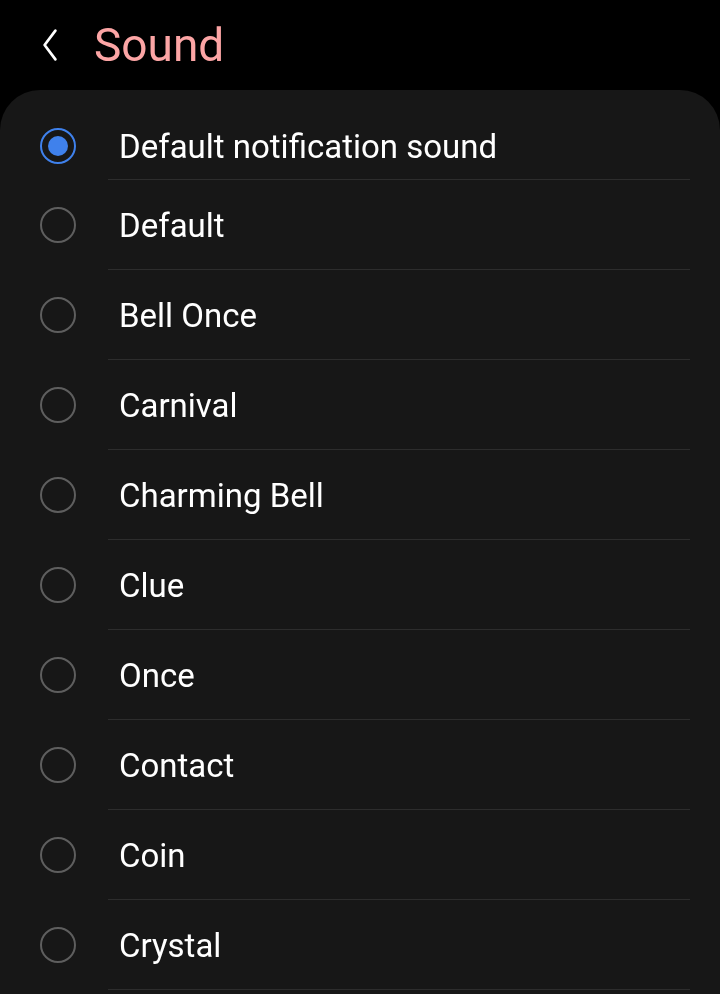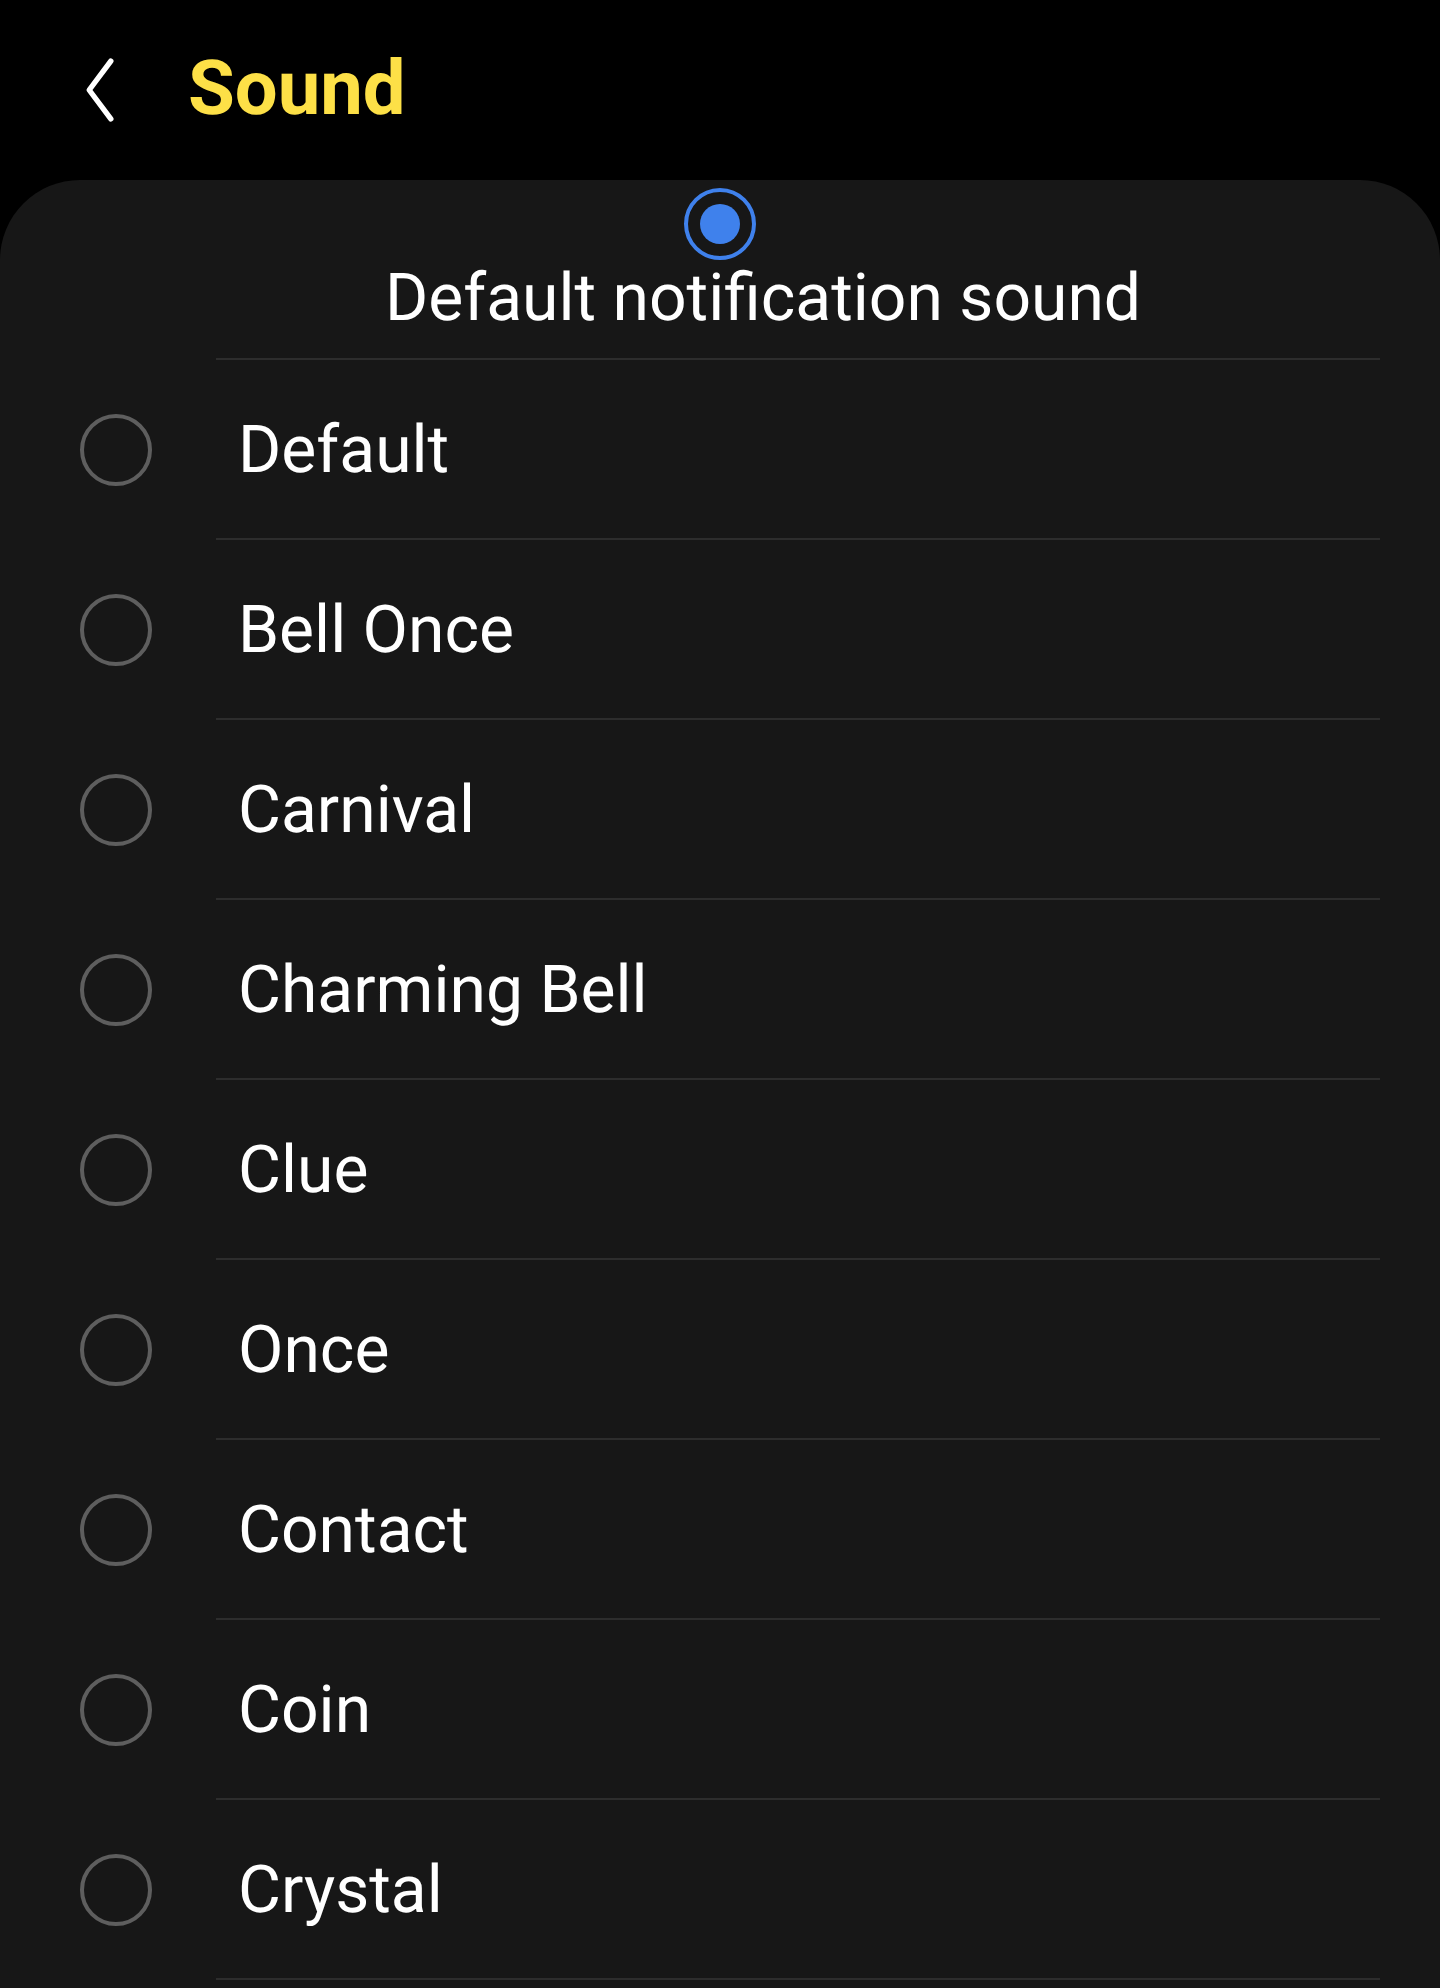--- a/index.html
+++ b/index.html
@@ -32,23 +32,23 @@
       margin-right: 24px;
       cursor: pointer;
     }
     
     .back-button svg {
       width: 22px;
       height: 36px;
     }
     
     .page-title {
-      color: #fde047;
-      font-size: 38px;
-      font-weight: 700;
+      color: #fca5a5;
+      font-size: 46px;
+      font-weight: 400;
     }
     
     .content-panel {
       background-color: #171717;
       border-radius: 40px 40px 0 0;
       height: calc(100% - 90px);
       padding-top: 0;
       overflow: hidden;
     }
     
@@ -60,22 +60,21 @@
     .sound-item {
       display: flex;
       align-items: center;
       height: 90px;
       padding: 0 40px;
       cursor: pointer;
       position: relative;
     }
     
     .sound-item:first-child {
-      padding-top: 4px;
-      flex-direction: column;
+      padding-top: 22px;
     }
     
     .radio-button {
       width: 36px;
       height: 36px;
       border-radius: 50%;
       border: 2px solid #5e5e5e;
       display: flex;
       align-items: center;
       justify-content: center;

